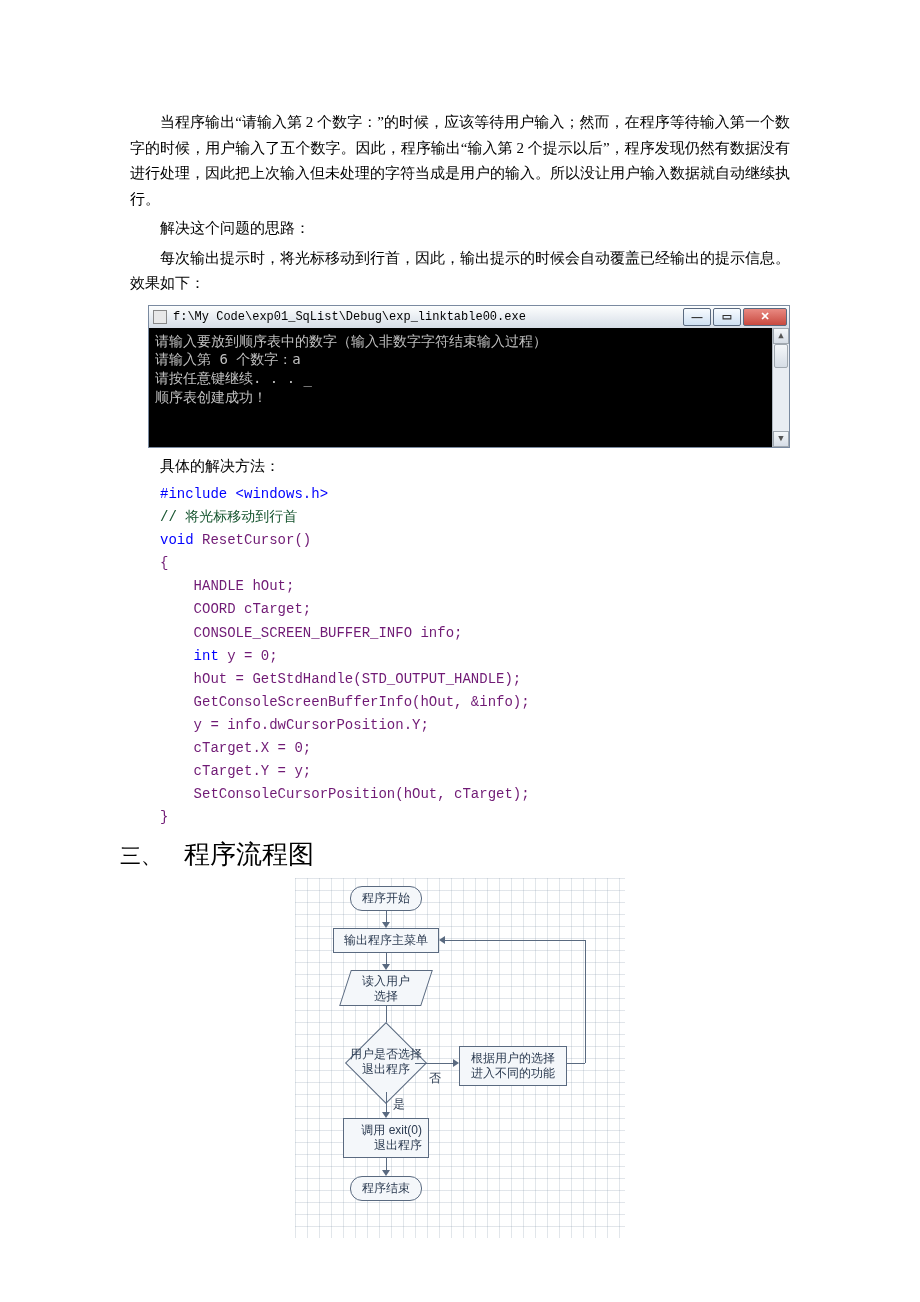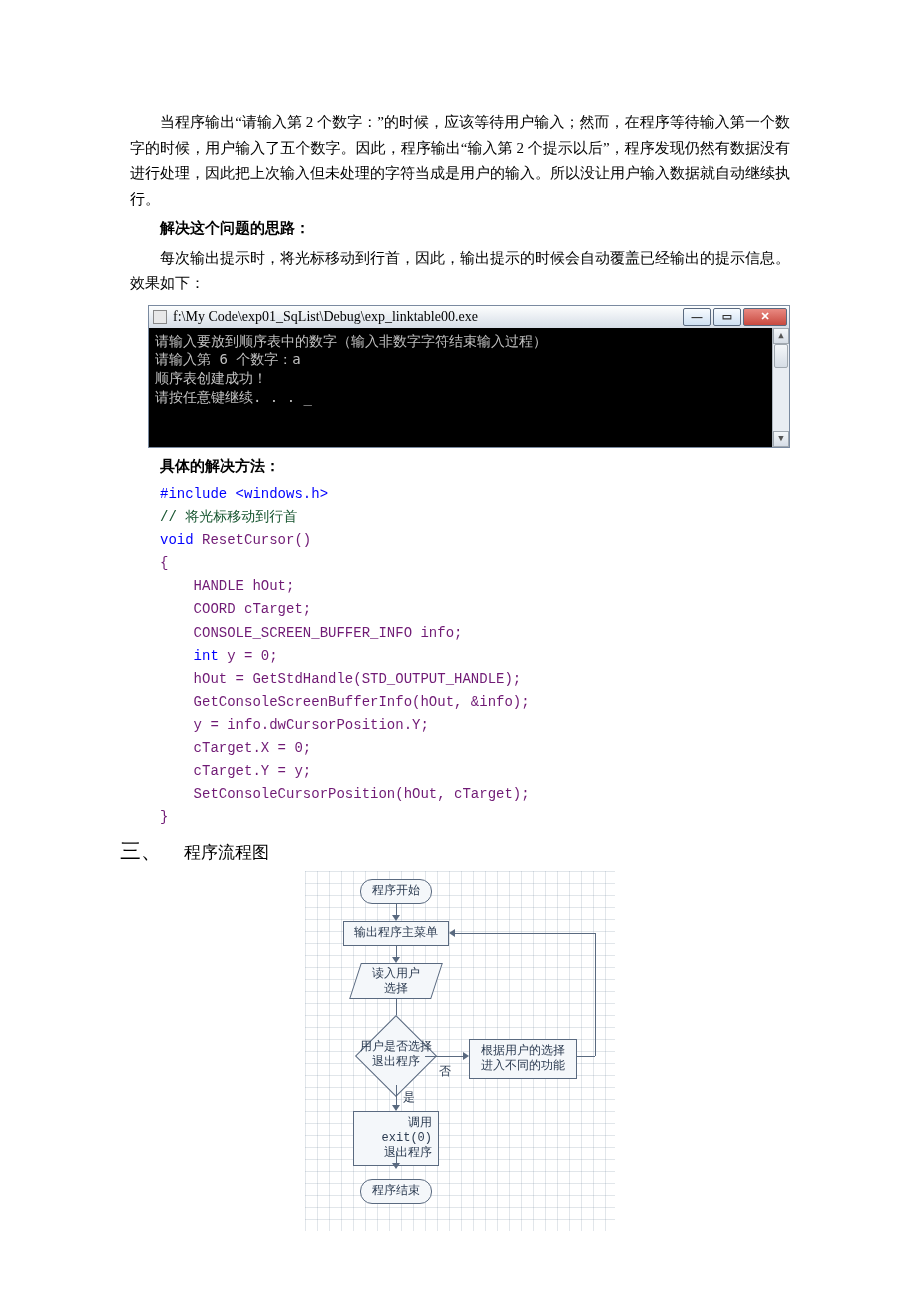--- a/index.html
+++ b/index.html
@@ -17,21 +17,21 @@
   }
   p {
     margin: 0 0 4px 0;
     line-height: 1.7;
     text-align: justify;
   }
   .indent2 {
     text-indent: 2em;
   }
   .bold {
-    font-weight: bold;
+    font-weight: normal;
   }
   .console-window {
     margin: 8px 0 6px 18px;
   }
   .titlebar {
     display: flex;
     align-items: center;
     height: 23px;
     background: linear-gradient(#fdfefe, #e5eaf0 60%, #d6dde6);
     border: 1px solid #7a8aa0;
@@ -43,22 +43,22 @@
     width: 14px;
     height: 14px;
     margin: 0 6px 0 4px;
     background: #e8e8e8;
     border: 1px solid #888;
     box-sizing: border-box;
     display: inline-block;
   }
   .tb-title {
     flex: 1;
-    font-family: Liberation Serif, serif;
-    font-size: 14px;
+    font-family: Liberation Mono, monospace;
+    font-size: 12px;
     color: #000;
     white-space: nowrap;
     overflow: hidden;
   }
   .tb-buttons {
     display: flex;
     gap: 0;
   }
   .tb-btn {
     width: 28px;
@@ -134,38 +134,39 @@
     display: flex;
     align-items: baseline;
     margin: 8px 0 6px -10px;
     font-family: "SimSun", serif;
   }
   .section-num {
     font-size: 21px;
     width: 64px;
   }
   .section-title {
-    font-size: 17px;
+    font-size: 26px;
   }
   .flowchart-wrap {
     display: flex;
     justify-content: center;
     margin-top: 6px;
   }
   .flowchart {
     position: relative;
     width: 310px;
     height: 360px;
     background:
       repeating-linear-gradient(to right, rgba(120,140,160,0.22) 0 1px, transparent 1px 12px),
       repeating-linear-gradient(to bottom, rgba(120,140,160,0.22) 0 1px, transparent 1px 12px),
       #fff;
-    font-family: Liberation Mono, monospace;
+    font-family: Liberation Sans, sans-serif;
     font-size: 12px;
     color: #2a3a50;
+    padding-left: 20px;
   }
   .fc-box {
     position: absolute;
     border: 1px solid #5a6a80;
     background: #f4f7fa;
     text-align: center;
     padding: 4px 6px;
     line-height: 1.25;
     box-sizing: border-box;
   }
@@ -237,22 +238,22 @@
       <div class="tb-buttons">
         <div class="tb-btn btn-min">—</div>
         <div class="tb-btn btn-max">▭</div>
         <div class="tb-btn btn-close">✕</div>
       </div>
     </div>
     <div class="console-body">
       <div>请输入要放到顺序表中的数字（输入非数字字符结束输入过程）</div>
       <div>请输入第 6 个数字：a</div>
       <div></div>
+      <div>请按任意键继续. . . _</div>
       <div>顺序表创建成功！</div>
-      <div>请按任意键继续. . . _</div>
       <div class="scrolltrack">
         <div class="scroll-arrow">▲</div>
         <div class="scroll-thumb"></div>
         <div class="scroll-arrow dn">▼</div>
       </div>
     </div>
   </div>
 
   <p class="indent2 bold">具体的解决方法：</p>
 
@@ -312,18 +313,18 @@
       <div class="fc-line-v" style="left:91px;top:214px;height:22px;"></div>
       <div class="fc-text" style="left:98px;top:218px;width:20px;text-align:left;">是</div>
       <div class="arrow-down" style="left:87px;top:234px;"></div>
 
       <div class="fc-box" style="left:48px;top:240px;width:86px;white-space:pre-line;text-align:right;">调用 exit(0)
 退出程序</div>
 
       <div class="fc-line-v" style="left:91px;top:280px;height:14px;"></div>
       <div class="arrow-down" style="left:87px;top:292px;"></div>
 
-      <div class="fc-box rounded" style="left:55px;top:308px;width:72px;">程序结束</div>
+      <div class="fc-box rounded" style="left:55px;top:298px;width:72px;">程序结束</div>
 
     </div>
   </div>
 
 </div>
 
 </body></html>

